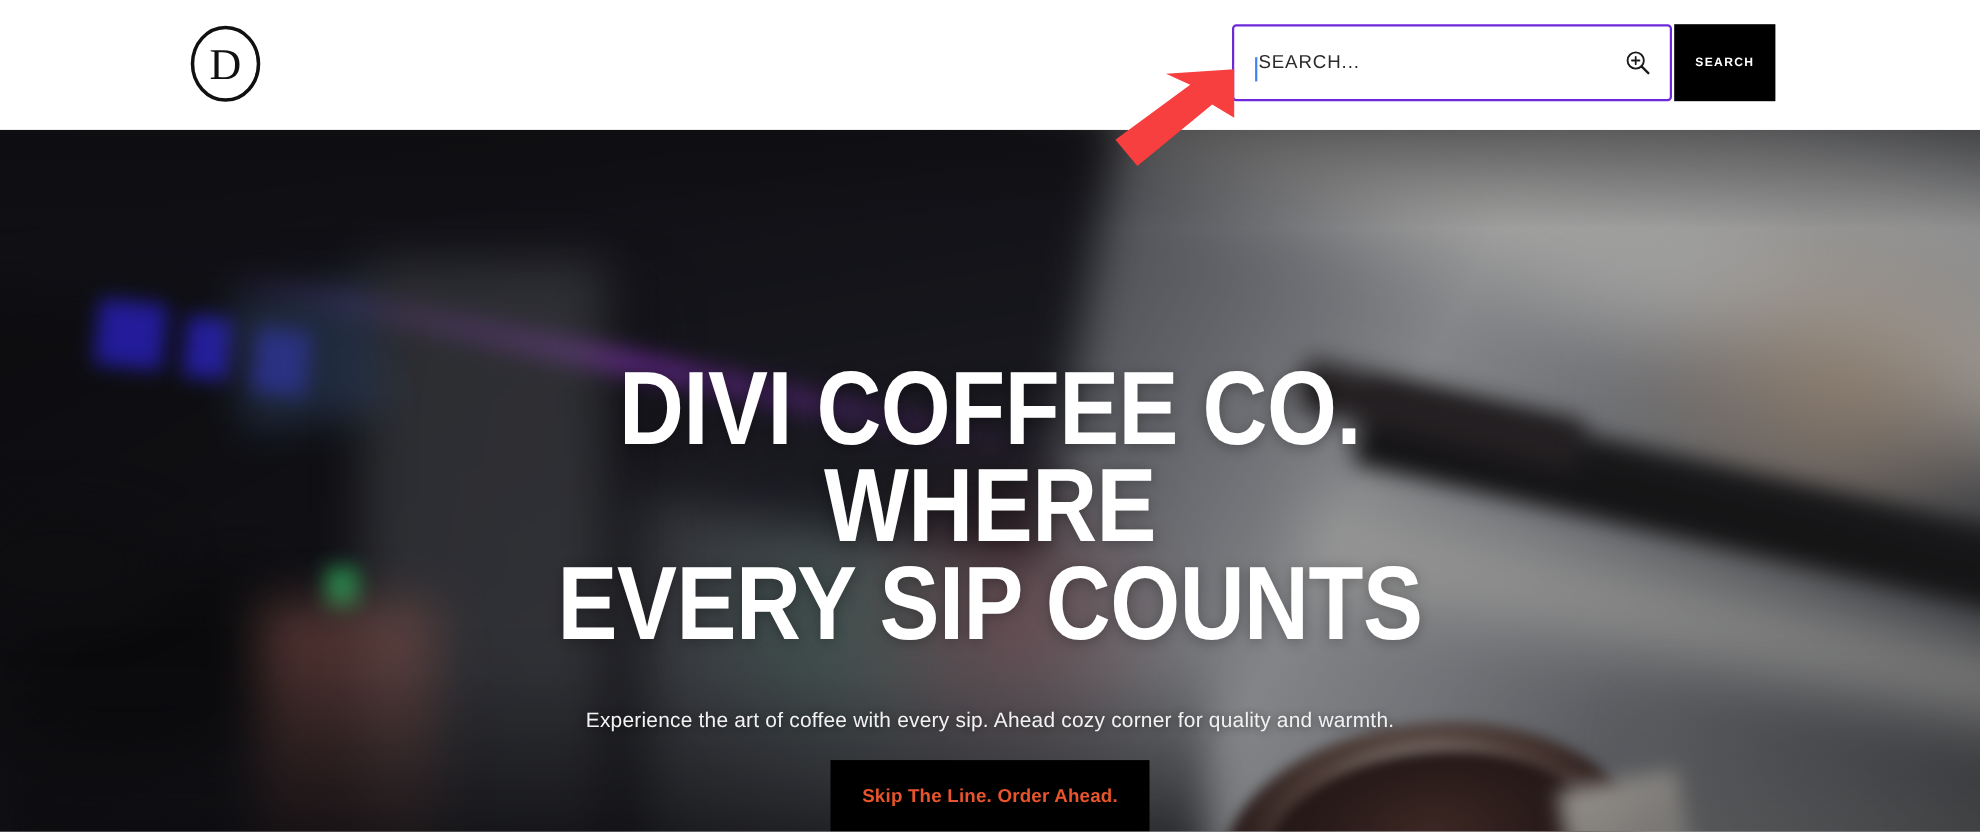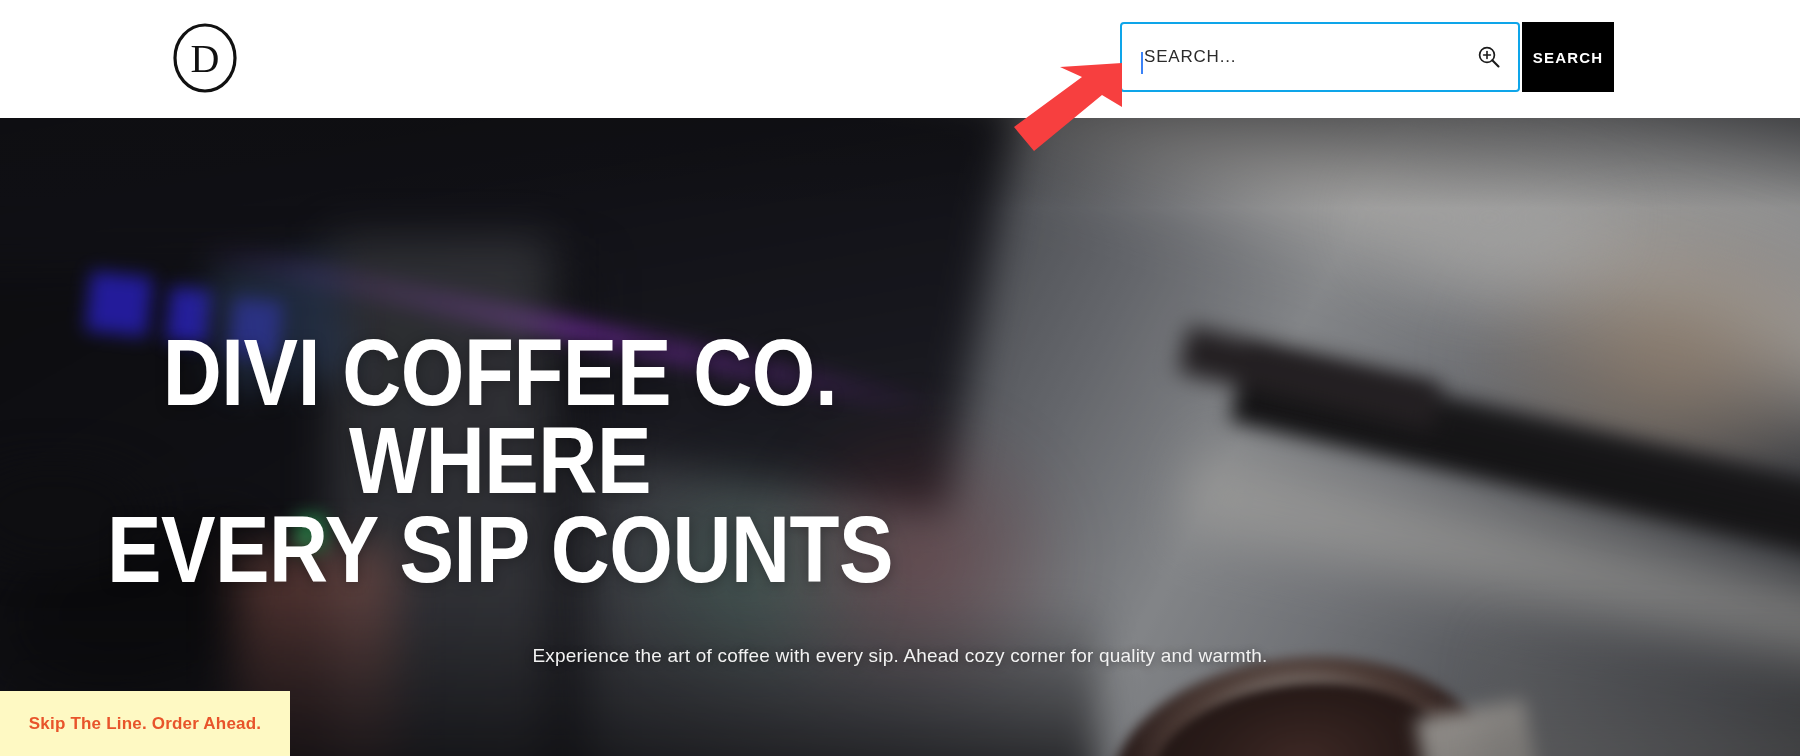--- a/index.html
+++ b/index.html
@@ -31,21 +31,21 @@
     font-family:"Liberation Sans", sans-serif;
     font-size:17.5px; font-weight:400; letter-spacing:0.6px;
     color:#1b1b1b; text-transform:uppercase; cursor:pointer;
     line-height:28px; white-space:nowrap;
   }
   .nav-item.active { color:#e8542b; }
 
   
   #search-wrap {
     position:absolute; left:1120px; top:22px; width:400px; height:70px;
-    border:2px solid #0ea5e9; border-radius:4px; background:#fff;text-decoration:underline;
+    border:2px solid #6d28d9; border-radius:4px; background:#fff;text-decoration:underline;
   }
   #search-input {
     position:absolute; left:0; top:0; width:100%; height:100%;
     border:none; outline:none; background:transparent;
     padding:0 56px 0 22px;
     font-family:"Liberation Sans", sans-serif;
     font-size:17px; letter-spacing:0.8px; color:#1b1b1b;
     text-transform:uppercase;
   }
   #search-input::placeholder { color:#2b2b2b; opacity:1; }
@@ -57,60 +57,60 @@
     position:absolute; right:16px; top:50%; transform:translateY(-50%);
     width:26px; height:26px; cursor:pointer;
   }
   #search-icon svg { display:block; width:26px; height:26px; }
 
   
   #search-button {
     position:absolute; left:1522px; top:22px; width:92px; height:70px;
     background:#000000; border:none; cursor:pointer;
     color:#ffffff; font-family:"Liberation Sans", sans-serif;
-    font-size:15px; font-weight:700; letter-spacing:1.2px;
+    font-size:11px; font-weight:700; letter-spacing:1.2px;
     text-transform:uppercase;
   }
 
   
   #hero {
     position:absolute; left:0; top:118px; width:1800px; height:638px;
     overflow:hidden; background:#2a2b2e;
   }
   #hero-photo { position:absolute; inset:0; }
   .bl { position:absolute; }
 
   #hero-overlay {
     position:absolute; inset:0;
     background:rgba(24,24,26,0.34);
   }
 
   #hero-content {
     position:absolute; left:0; top:0; width:1800px; height:638px;
-    display:flex; flex-direction:column; 
+    display:flex; flex-direction:column; align-items:center;
   }
   #hero-title {
     margin-top:210px;
     width:1000px; text-align:center;
     font-family:"Liberation Sans Narrow","Liberation Sans", sans-serif;
     font-size:95px; font-weight:700; line-height:0.93;
     letter-spacing:-0.5px; color:#ffffff;
     transform:scaleX(0.86); transform-origin:center center;
     text-shadow:0 2px 14px rgba(0,0,0,0.28);
   }
   #hero-sub {
     margin-top:52px; text-align:center;
     font-family:"Liberation Sans", sans-serif;
     font-size:19px; font-weight:400; letter-spacing:0.2px;
     color:#f2f2f2;
     text-shadow:0 1px 8px rgba(0,0,0,0.45);
   }
   #hero-cta {
     margin-top:24px; width:290px; height:65px;
-    background:#fef9c3; border:none; cursor:pointer;
+    background:#000000; border:none; cursor:pointer;
     display:flex; align-items:center; justify-content:center;
     color:#e8542b; font-family:"Liberation Sans", sans-serif;
     font-size:17px; font-weight:700; letter-spacing:0.2px;
   }
 
   
   #annotation-arrow {
     position:absolute; left:1010px; top:55px;
     width:130px; height:105px; z-index:60; pointer-events:none;
   }

